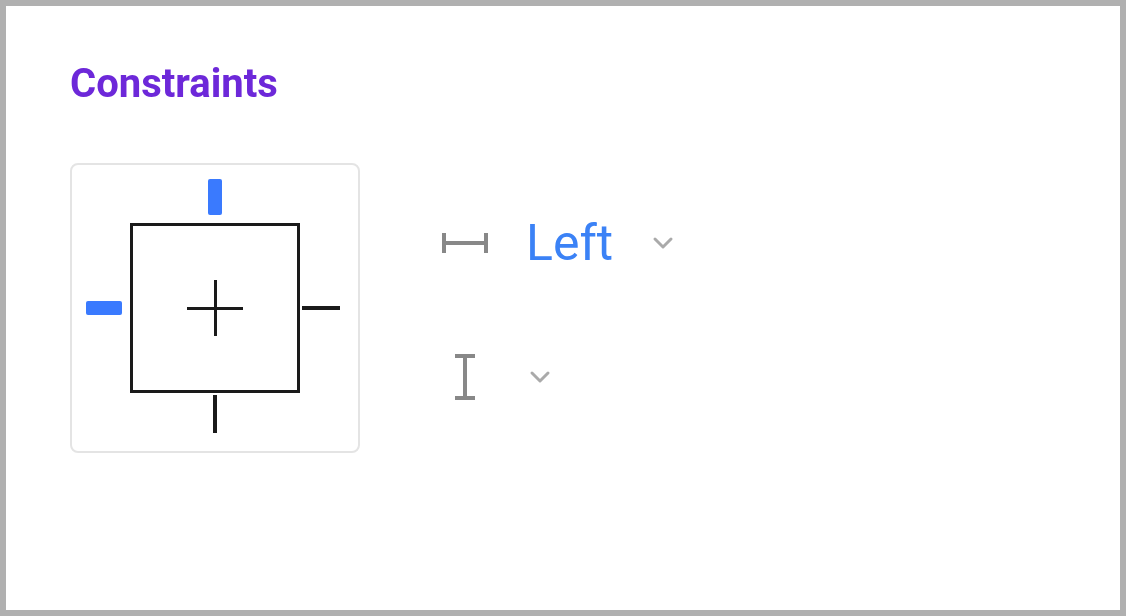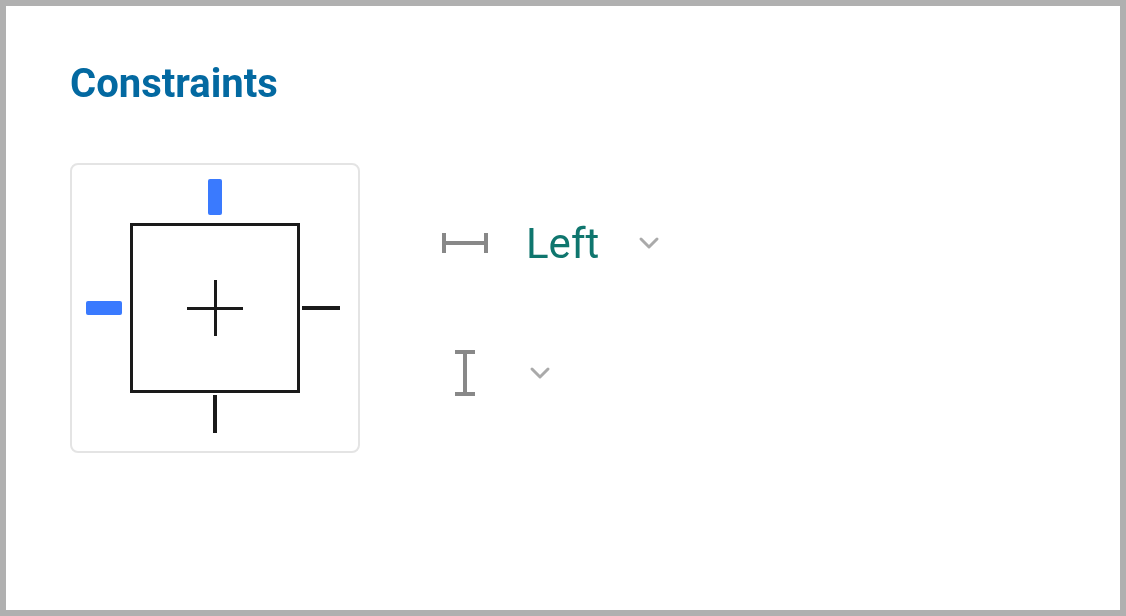--- a/index.html
+++ b/index.html
@@ -17,21 +17,21 @@
     .panel {
       background: #ffffff;
       width: 1114px;
       height: 604px;
       padding: 54px 64px;
       position: relative;
     }
     .section-title {
       font-size: 40px;
       font-weight: 700;
-      color: #0369a1;
+      color: #6d28d9;
       margin: 0 0 56px 0;
     }
     .row {
       display: flex;
       align-items: center;
       gap: 80px;
     }
     .constraint-widget {
       width: 290px;
       height: 290px;
@@ -112,22 +112,22 @@
       gap: 36px;
       cursor: pointer;
     }
     .icon-wrap {
       display: flex;
       align-items: center;
       justify-content: center;
       width: 50px;
     }
     .dd-label {
-      font-size: 42px;
-      color: #0f766e;
+      font-size: 50px;
+      color: #3b82f6;
       font-weight: 400;
     }
     .chevron {
       display: inline-flex;
     }
   </style>
 </head>
 <body>
 
 <div class="panel">

